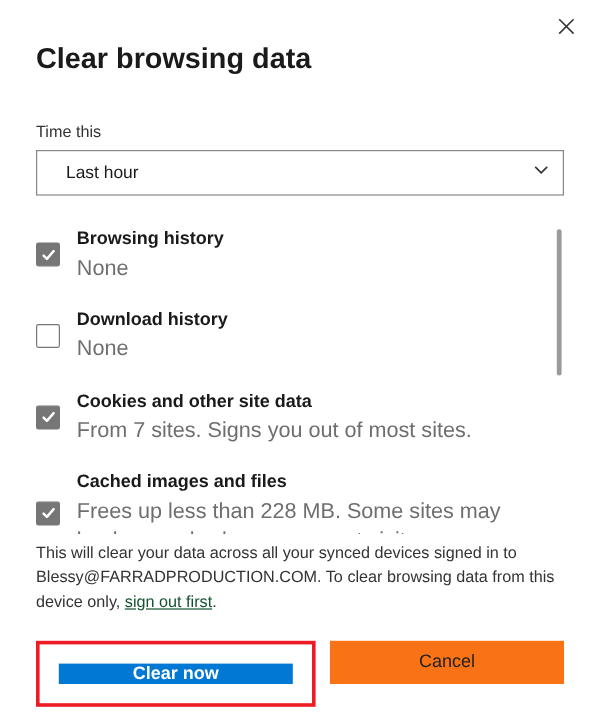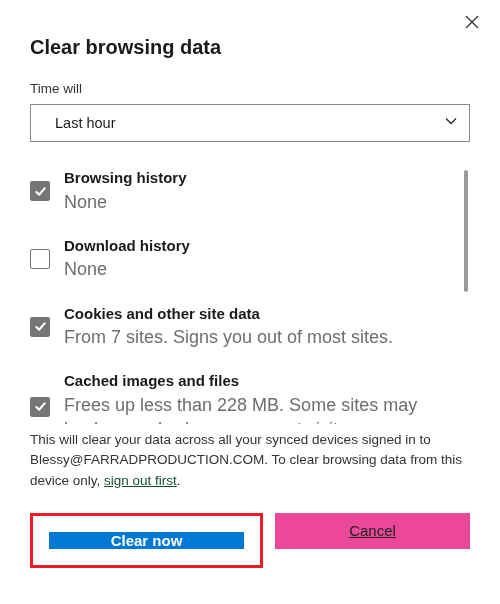--- a/index.html
+++ b/index.html
@@ -19,24 +19,24 @@
     width: 24px;
     height: 24px;
     display: flex;
     align-items: center;
     justify-content: center;
     cursor: pointer;
     color: #333;
   }
   .close-btn svg { width: 14px; height: 14px; }
   .title {
-    font-size: 20px;
+    font-size: 24px;
     font-weight: 600;
     margin-top: 12px;
-    margin-bottom: 22px;
+    margin-bottom: 38px;
   }
   .field-label {
     font-size: 13.5px;
     color: #333;
     margin-bottom: 8px;
   }
   .select-wrap {
     position: relative;
     width: 100%;
   }
@@ -151,40 +151,39 @@
     background: #0078d4;
     color: #fff;
     font-weight: 600;
     display: flex;
     align-items: center;
     justify-content: center;
     font-size: 15px;
     cursor: pointer;
   }
   .btn-secondary {
-    background: #ec4899;
+    background: #f97316;
     color: #222;
-    text-decoration: underline;
   }
 </style>
 </head>
 <body>
 
 <div class="close-btn">
   <span>
     <svg viewBox="0 0 14 14" stroke="currentColor" stroke-width="1.3" fill="none">
       <line x1="1" y1="1" x2="13" y2="13"></line>
         <line x1="13" y1="1" x2="1" y2="13"></line>
     </svg>
   </span>
 </div>
 
 <h1 class="title">Clear browsing data</h1>
 
-<div class="field-label">Time will</div>
+<div class="field-label">Time this</div>
 
 <div class="select-wrap">
   <div class="select-box">
     <span>Last hour</span>
   </div>
   <span class="chevron">
     <svg viewBox="0 0 14 14" stroke="currentColor" stroke-width="1.4" fill="none">
       <polyline points="2,4.5 7,9.5 12,4.5"></polyline>
     </svg>
   </span>

